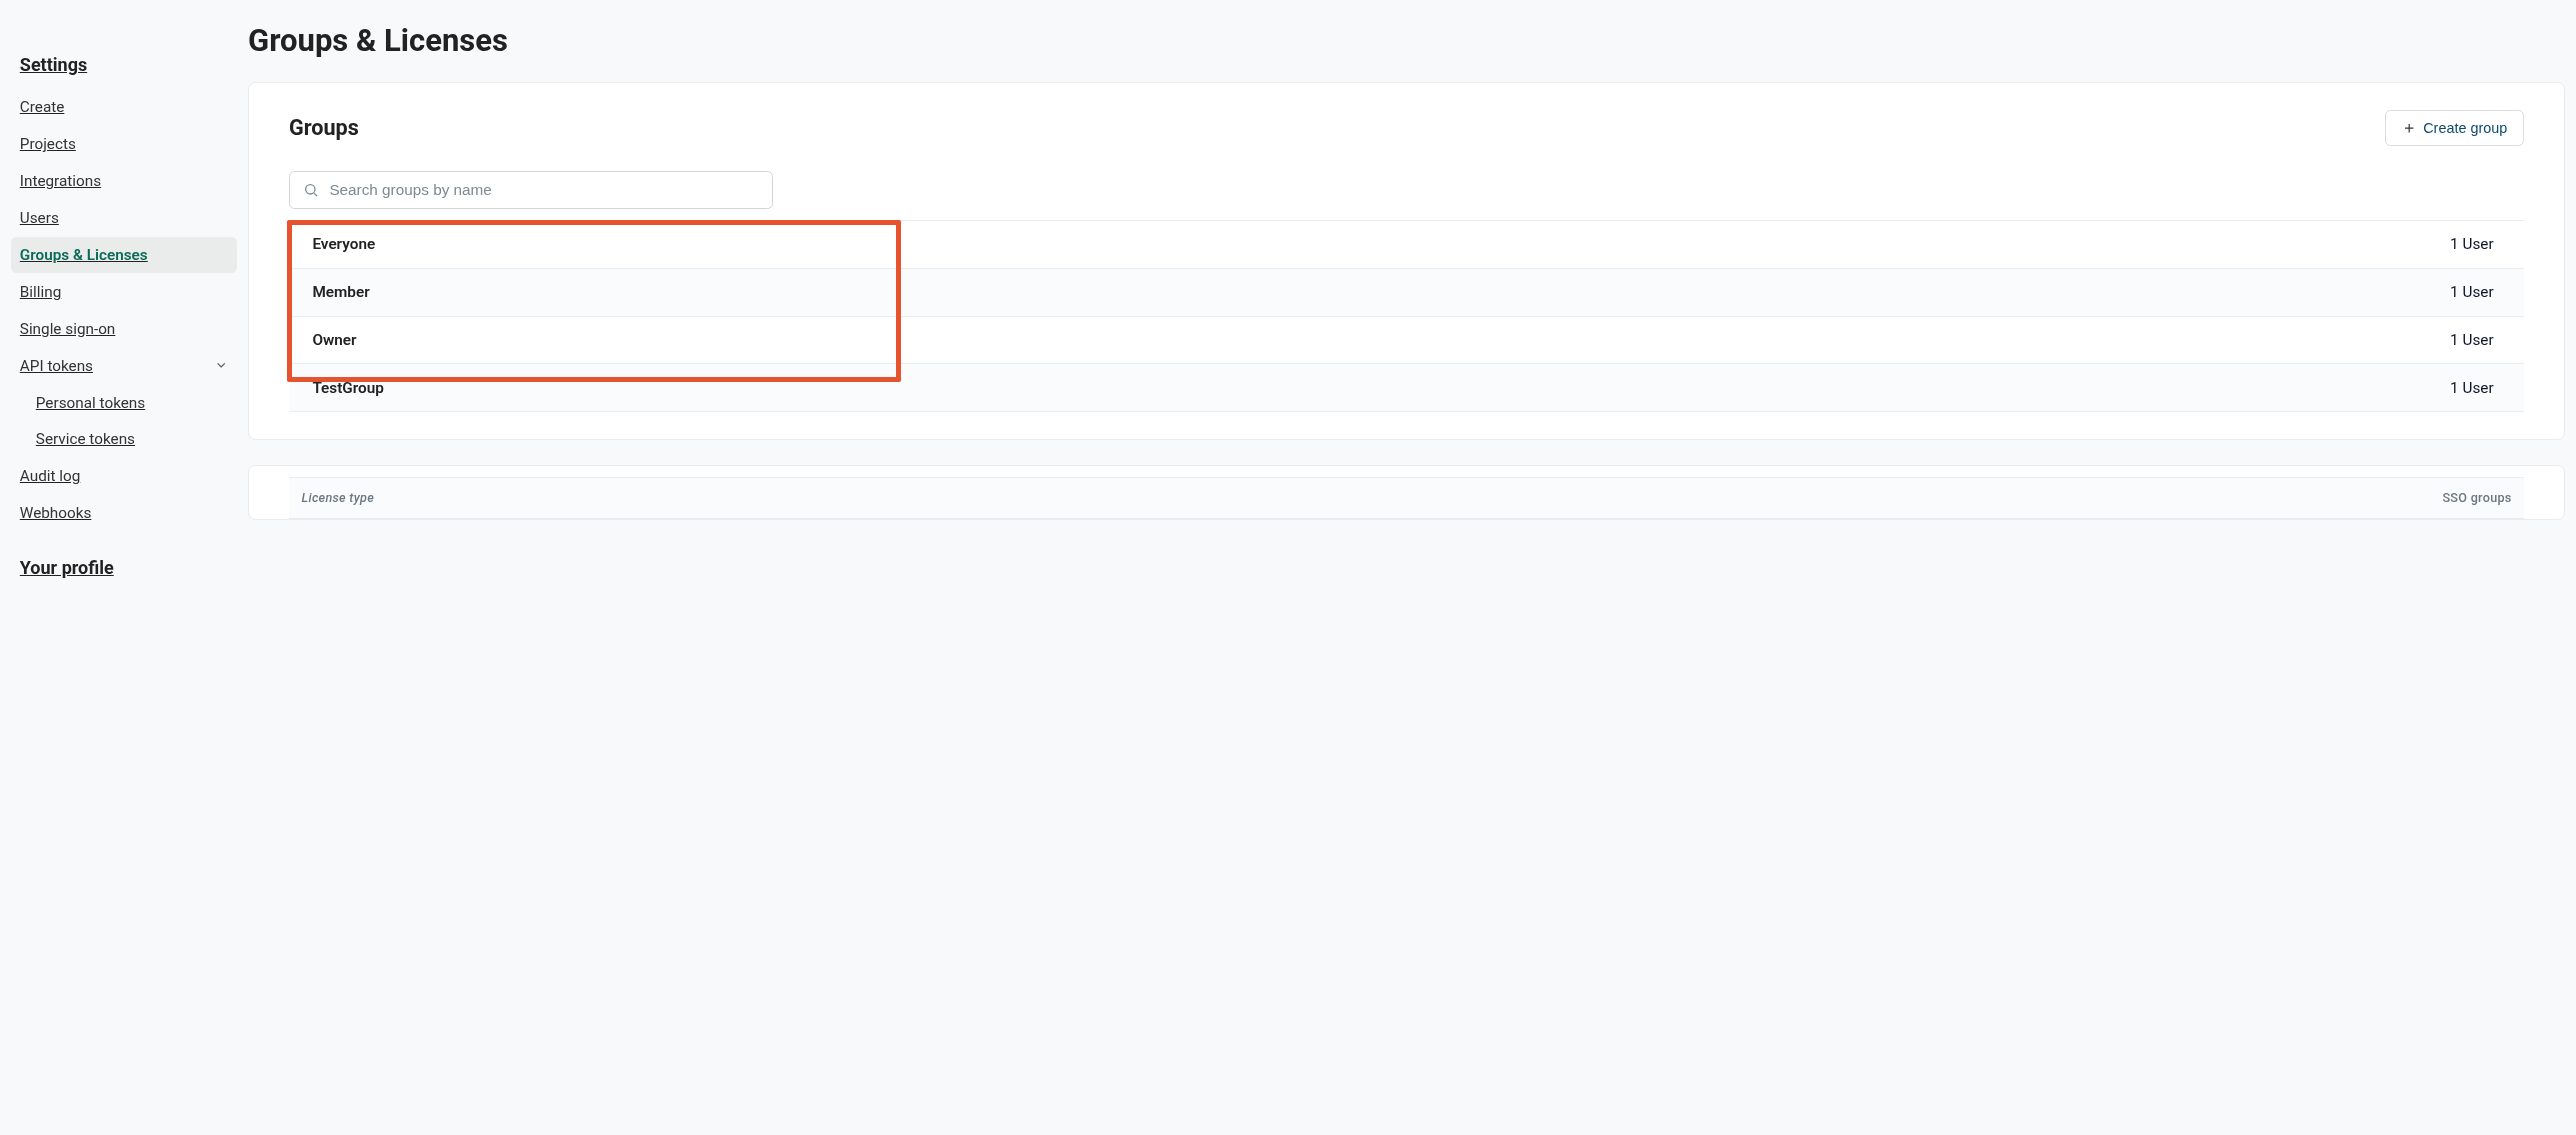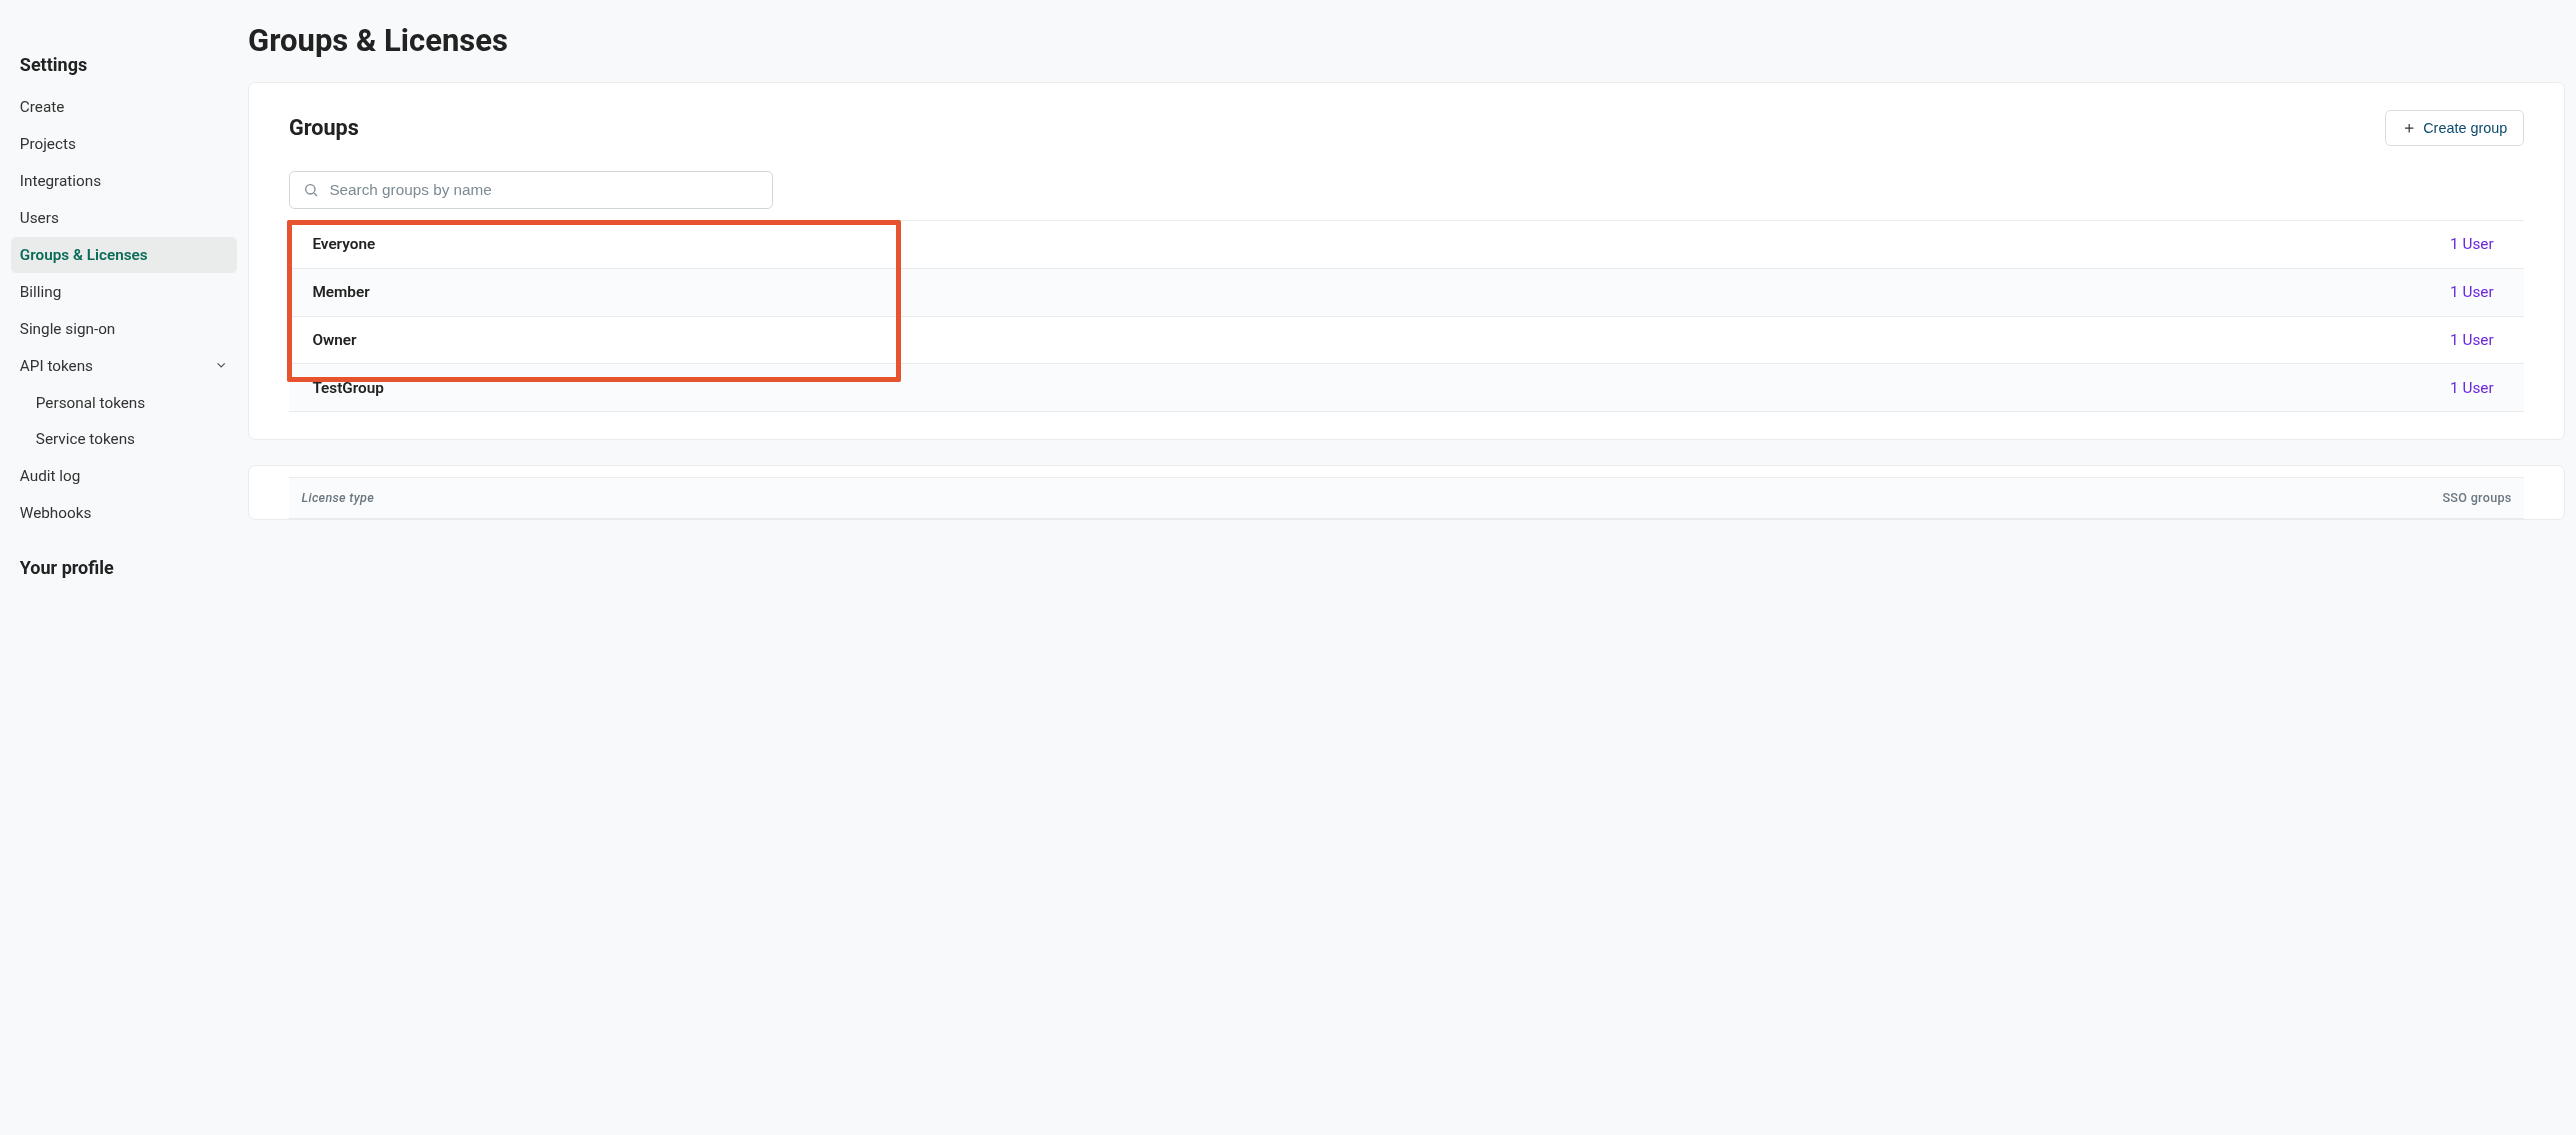--- a/index.html
+++ b/index.html
@@ -10,20 +10,21 @@
     font-size: 14.4px;
   }
   .layout {
     display: flex;
     min-height: 100vh;
   }
   .sidebar {
     width: 248px;
     padding: 54px 10.8px 0 10.8px;
     flex-shrink: 0;
+    text-decoration: underline;
   }
   .sidebar-heading {
     font-size: 18px;
     font-weight: 700;
     color: #222;
     padding: 0 9px 14.4px 9px;
   }
   .nav-item {
     display: flex;
     align-items: center;
@@ -124,21 +125,21 @@
     display: flex;
     align-items: flex-start;
     border-top: 0.9px solid #e8ecee;
     padding: 14.4px 23.4px;
     cursor: pointer;
   }
   .group-row:nth-child(even) { background: #fafbfc; }
   .group-row:first-child { border-top: 0.9px solid #e8ecee; }
   .group-list { border-bottom: 0.9px solid #e8ecee; }
   .group-name { font-weight: 600; font-size: 15.3px; flex: 0 0 auto; }
-  .group-count { color: #6d28d9; font-size: 15.3px; margin-left: auto; width: 504px; text-align: right; padding-right: 7.2px;}
+  .group-count { color: #0f172a; font-size: 15.3px; margin-left: auto; width: 504px; text-align: right; padding-right: 7.2px;}
   .highlight-box {
     position: absolute;
     border: 5.4px solid #e7522f;
     border-radius: 1.8px;
     pointer-events: none;
     left: 38px;
     top: 10.8px;
     width: 614px;
     height: 162px;
   }

